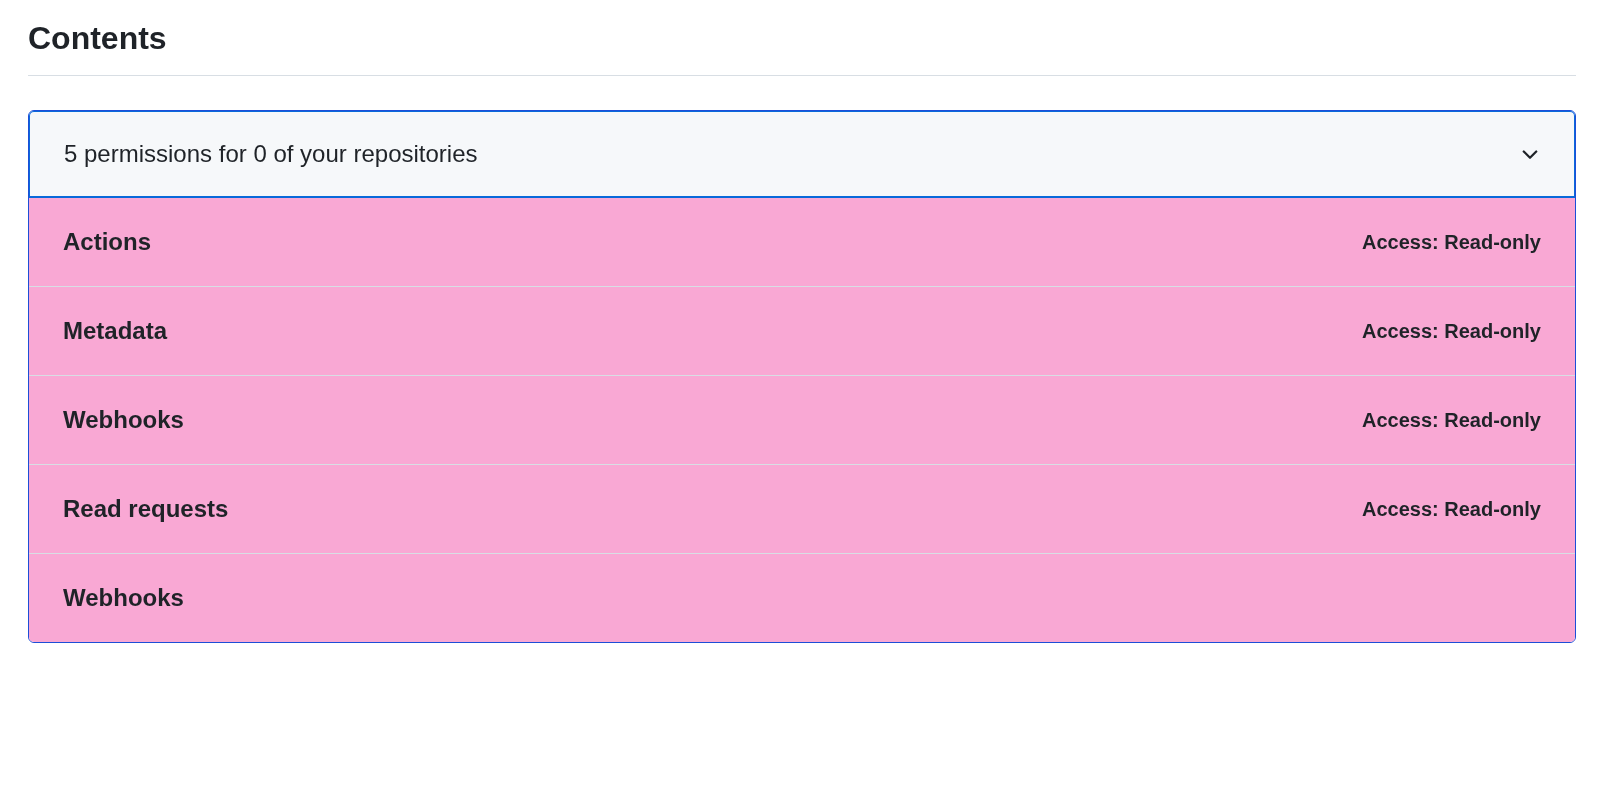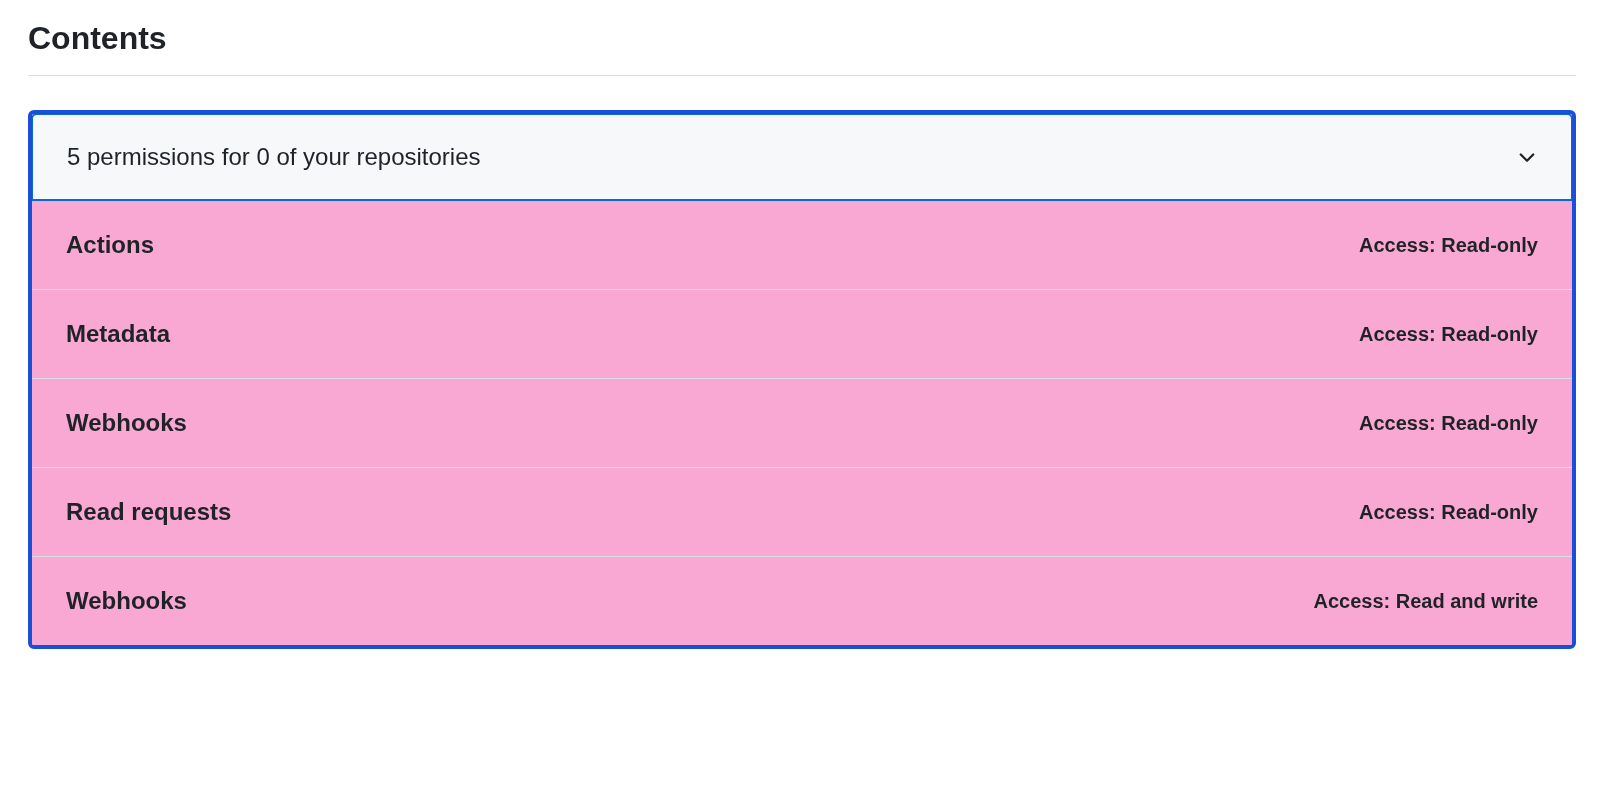--- a/index.html
+++ b/index.html
@@ -18,21 +18,21 @@
       font-weight: 600;
       color: #1f2328;
       margin-bottom: 18px;
     }
     .divider {
       border: none;
       border-top: 1px solid #d8dee4;
       margin-bottom: 34px;
     }
     .panel {
-      border: 4px solid #1d4ed8;
+      border: 1px solid #1d4ed8;
       border-radius: 6px;
       overflow: hidden;
     }
     .panel-header {
       display: flex;
       align-items: center;
       justify-content: space-between;
       padding: 28px 34px;
       background: #f6f8fa;
       border: 2px solid #0969da;
@@ -97,16 +97,15 @@
     <div class="permission-row">
       <span class="permission-name">Webhooks</span>
       <span class="permission-access">Access: Read-only</span>
     </div>
     <div class="permission-row">
       <span class="permission-name">Read requests</span>
       <span class="permission-access">Access: Read-only</span>
     </div>
     <div class="permission-row">
       <span class="permission-name">Webhooks</span>
-      <span class="permission-access">Access: Read and write</span>
     </div>
   </div>
 </div>
 
 </body></html>

